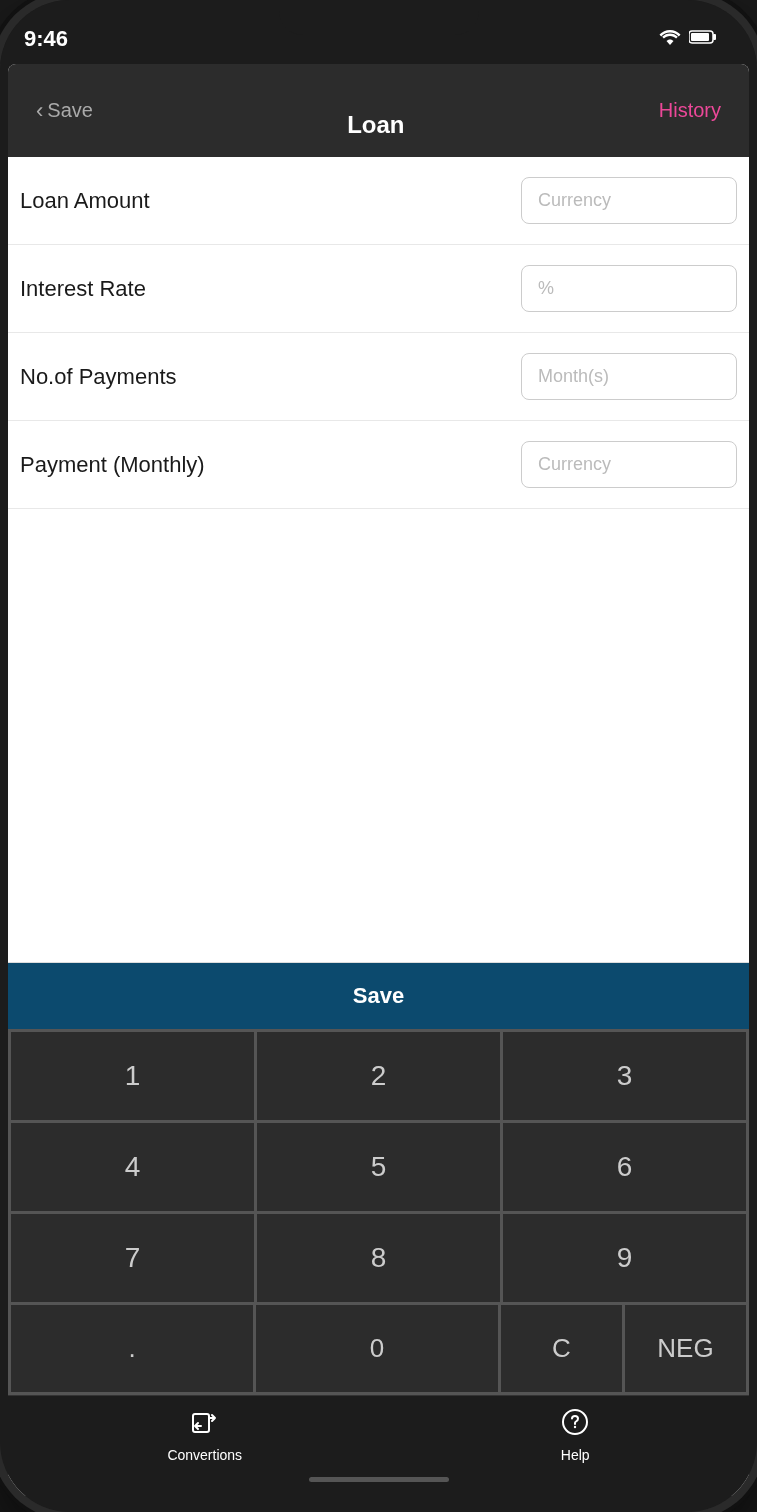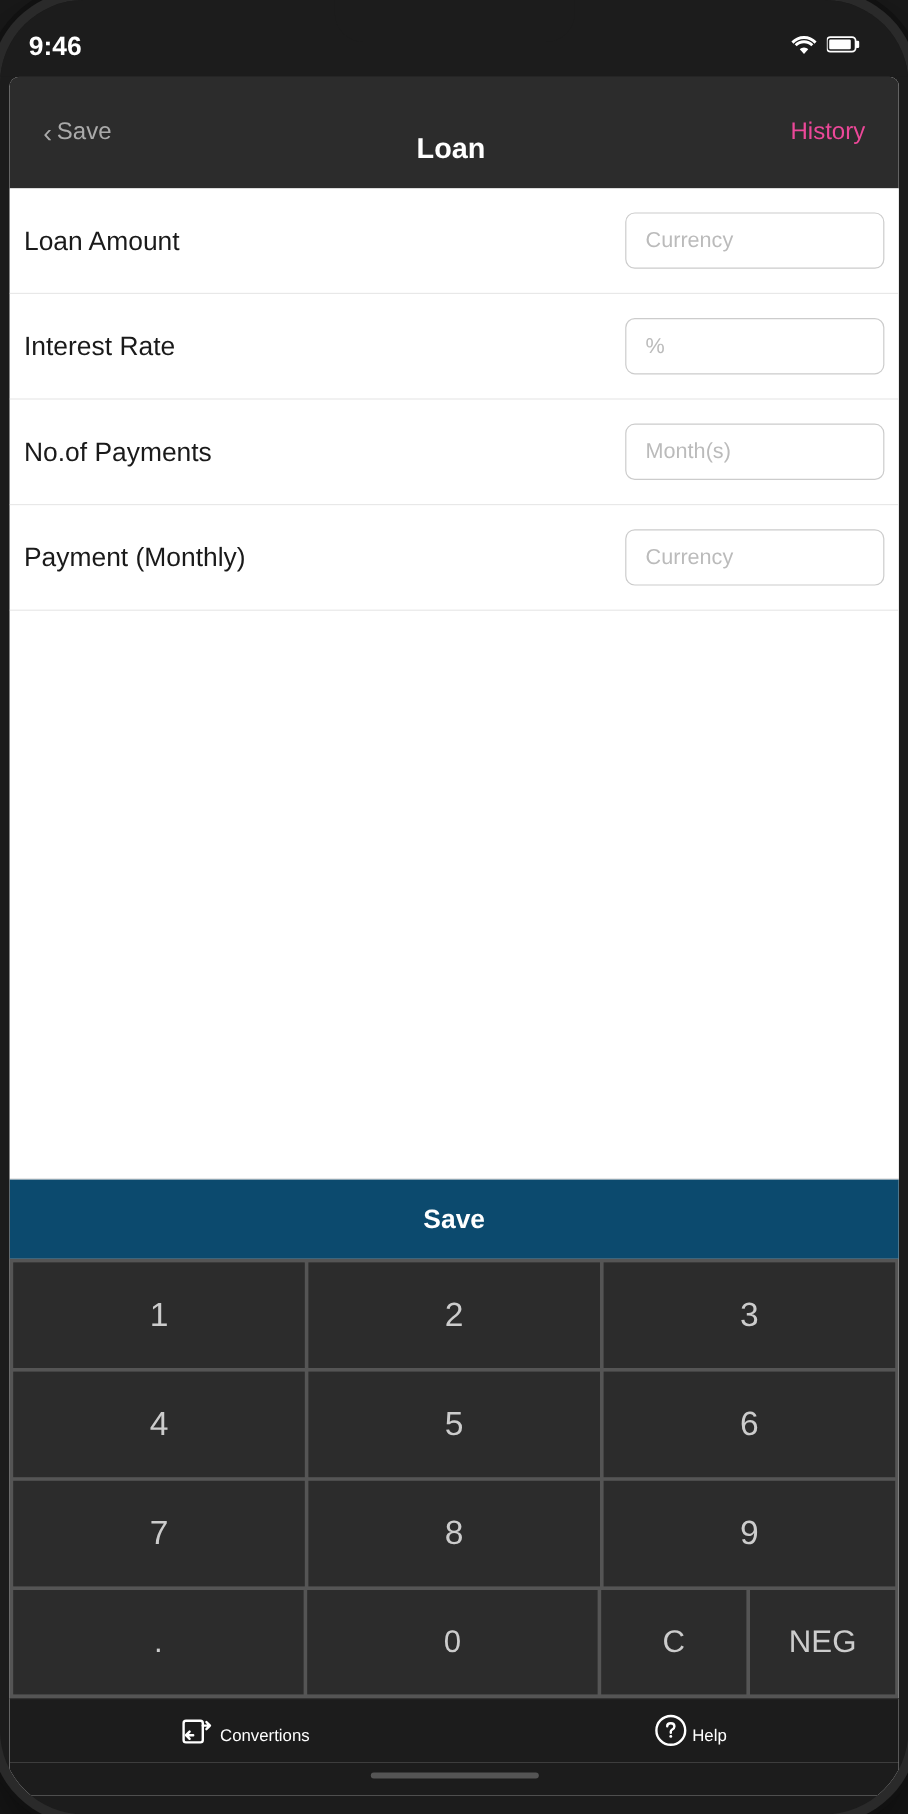--- a/index.html
+++ b/index.html
@@ -251,20 +251,21 @@
       background: #1c1c1c;
       display: flex;
       justify-content: space-around;
       align-items: center;
       padding: 12px 0 6px 0;
       border-top: 1px solid #333;
     }
 
     .tab-item {
       display: flex;
+      flex-direction: column;
       align-items: center;
       gap: 4px;
       cursor: pointer;
     }
 
     .tab-icon {
       font-size: 26px;
       color: white;
     }
 

